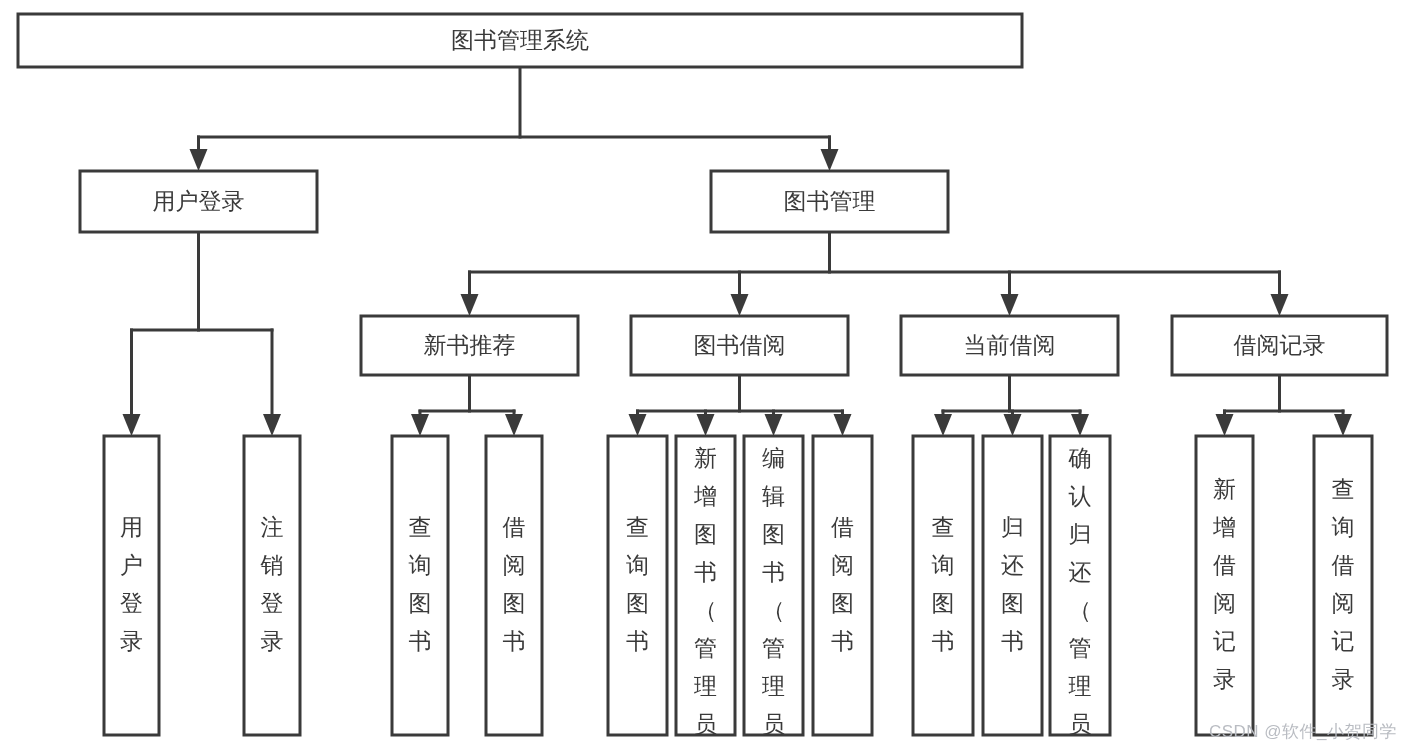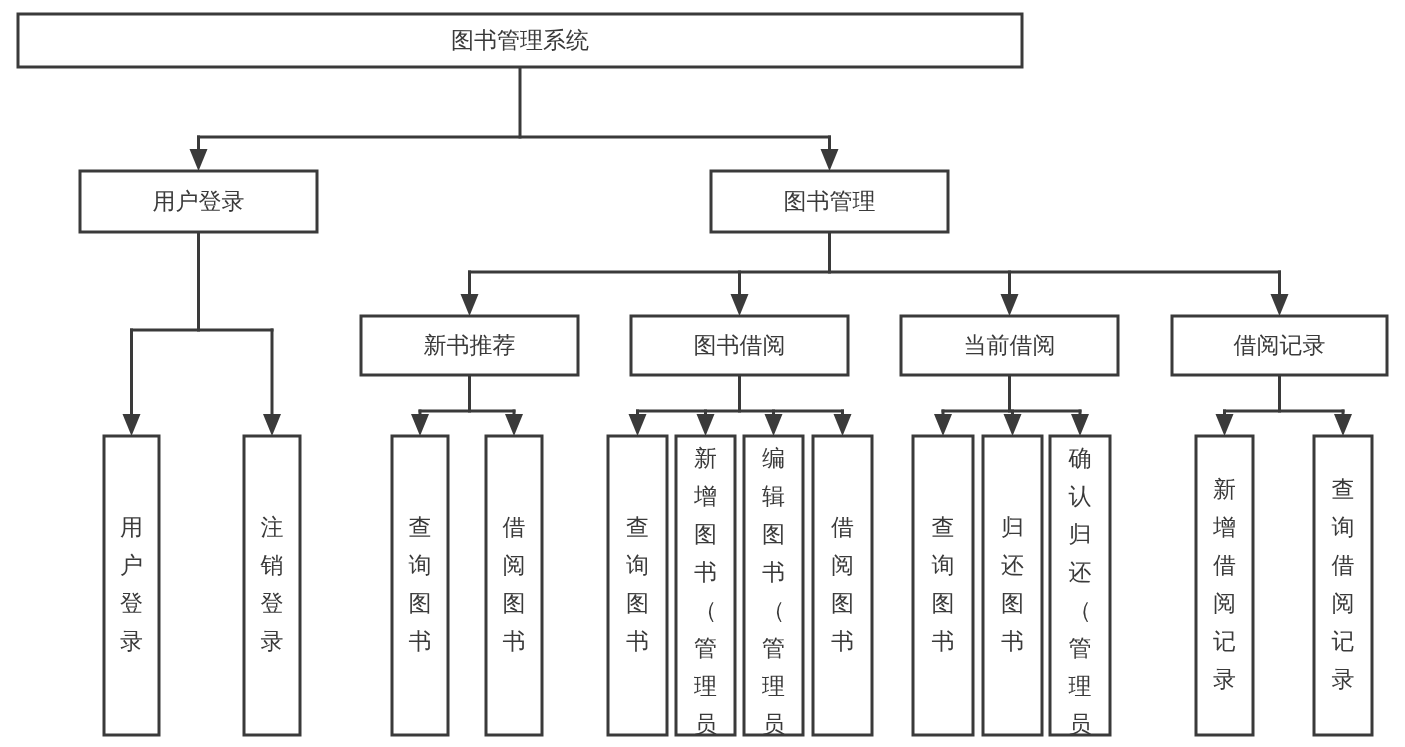--- a/index.html
+++ b/index.html
@@ -152,13 +152,14 @@
         <g>
           <rect x="1196" y="436" width="57" height="299" class="nodebox"></rect>
           <text class="nodetext vert"><tspan x="1224.5" y="490.5">新</tspan><tspan x="1224.5" y="528.5">增</tspan><tspan x="1224.5" y="566.5">借</tspan><tspan x="1224.5" y="604.5">阅</tspan><tspan x="1224.5" y="642.5">记</tspan><tspan x="1224.5" y="680.5">录</tspan></text>
         </g>
         <g>
           <rect x="1314" y="436" width="58" height="299" class="nodebox"></rect>
           <text class="nodetext vert"><tspan x="1343" y="490.5">查</tspan><tspan x="1343" y="528.5">询</tspan><tspan x="1343" y="566.5">借</tspan><tspan x="1343" y="604.5">阅</tspan><tspan x="1343" y="642.5">记</tspan><tspan x="1343" y="680.5">录</tspan></text>
         </g>
       </g>
   </svg>
+  <div class="wm">CSDN @软件_小贺同学</div>
 </div>
 
 </body></html>

